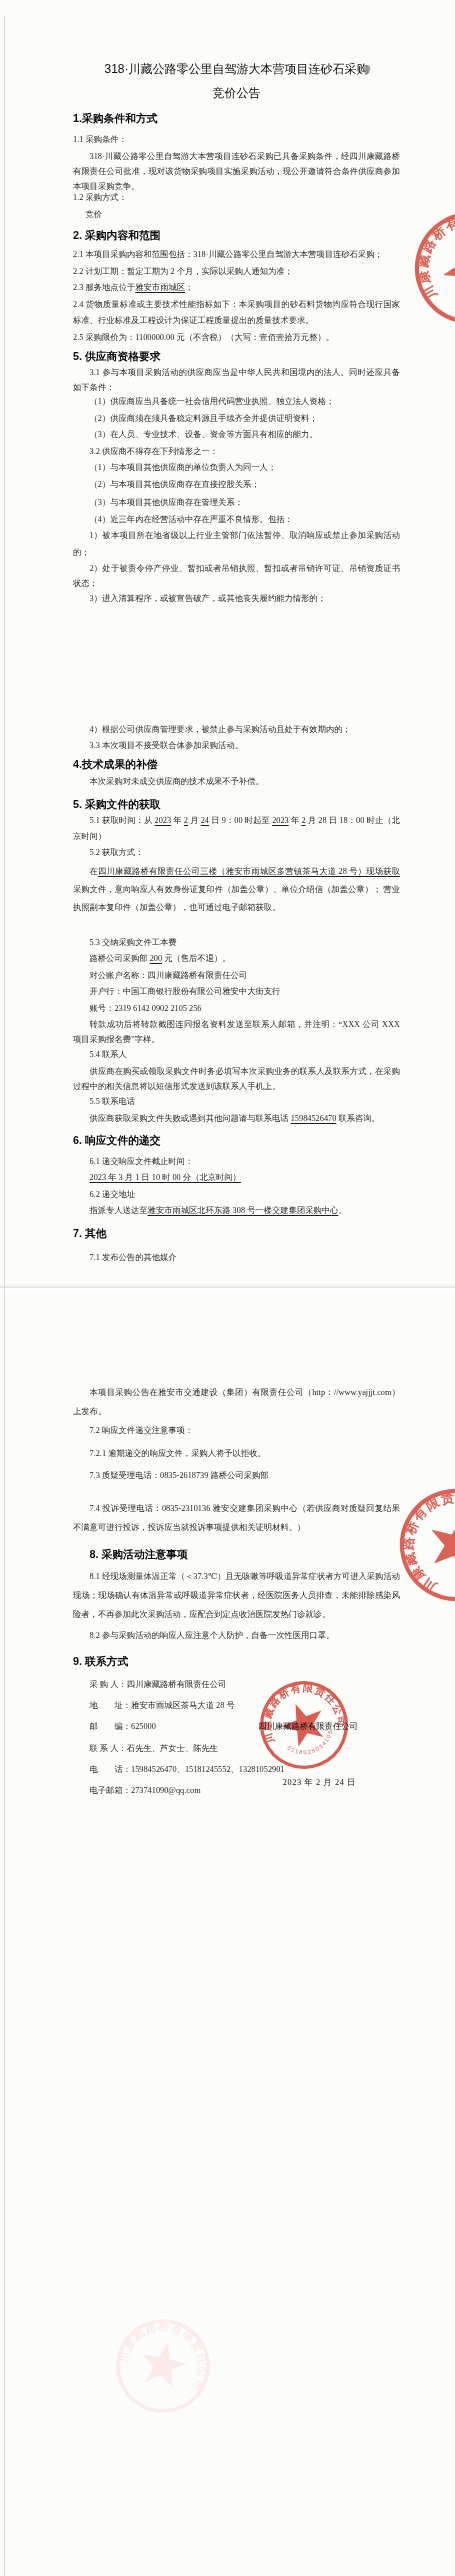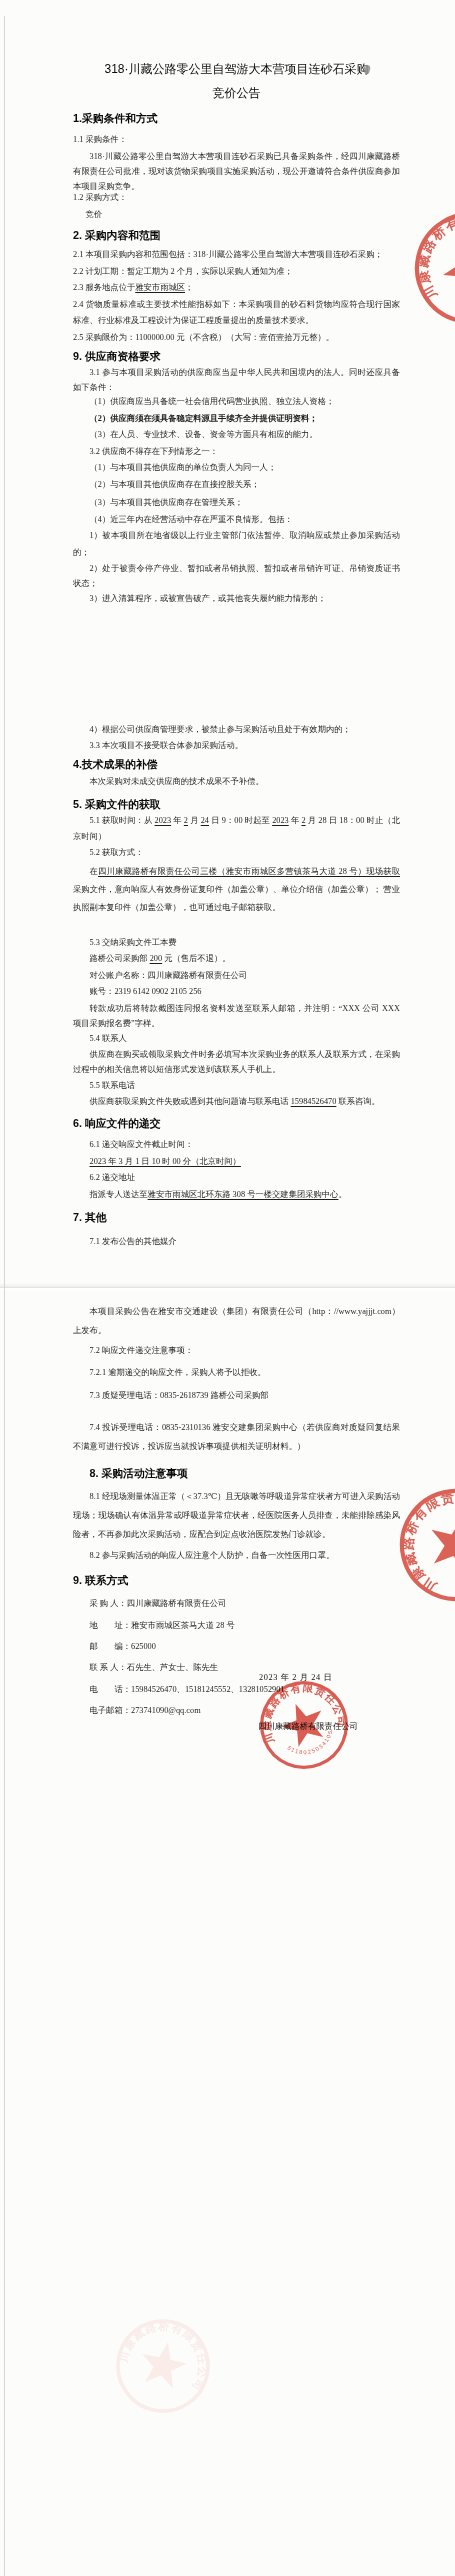--- a/index.html
+++ b/index.html
@@ -19,27 +19,27 @@
     font-family:"Liberation Sans","DejaVu Sans",sans-serif;
     font-weight:bold;font-size:10.8px;line-height:17px;color:#0a0a0a;
   }
   .p{font-size:8.3px;line-height:16.5px;text-align:justify;margin:0;}
   .lh26{line-height:15px;font-family:Liberation Serif, serif;}
   .lh27{line-height:15.4px;font-family:Liberation Mono, monospace;}
   .lh28{line-height:16px;}
   .lh32{line-height:18px;}
   .lh33{line-height:19px;}
   .ti{text-indent:16.5px;}
-  .b{font-weight:bold;}
+  .b{font-weight:normal;}
   u, .u{text-decoration:underline;text-underline-offset:2.3px;}
   .contact-row{font-size:8.3px;line-height:13px;text-indent:16.5px;}
   .contact-row .lab{display:inline;}
   .sign{position:absolute;font-size:8.3px;color:#111;}
   .sign-company{left:258px;top:1721px;width:100px;text-align:center;}
-  .sign-date{left:259px;top:1672px;width:97px;text-align:left;letter-spacing:0.6px;}
+  .sign-date{left:259px;top:1777px;width:97px;text-align:right;letter-spacing:0.6px;}
   .seal{position:absolute;mix-blend-mode:multiply;}
   .seal svg{display:block;width:100%;height:100%;}
   .scan-edge{position:absolute;left:4px;top:16px;width:1.1px;height:2560px;background:#c9c9c7;opacity:.75;}
   .page-break{position:absolute;left:0;top:1283px;width:455px;height:8px;
     background:linear-gradient(#fcfcfa,#ececea 55%,#dededc 57%,#ffffff 60%,#fdfdfc);}
   .speck{position:absolute;left:365px;top:65px;width:5.1px;height:8.5px;background:#8f8f8d;
     border-radius:1.1px 3.4px 2.3px 1.7px;transform:rotate(14deg);opacity:.85;}
 </style>
 </head>
 <body>
@@ -59,21 +59,21 @@
     <p class="p" style="margin-top:-3.4px">1.2 采购方式：</p>
     <p class="p" style="text-indent:12.5px">竞价</p>
 
     <div class="h" style="margin-top:3.4px">2. 采购内容和范围</div>
     <p class="p" style="margin-top:3.4px">2.1 本项目采购内容和范围包括：318·川藏公路零公里自驾游大本营项目连砂石采购；</p>
     <p class="p">2.2 计划工期：暂定工期为 2 个月，实际以采购人通知为准；</p>
     <p class="p"><span>2.3 服务地点位于</span><u>雅安市雨城区</u><span>；</span></p>
     <p class="p">2.4 货物质量标准或主要技术性能指标如下：本采购项目的砂石料货物均应符合现行国家标准、行业标准及工程设计为保证工程质量提出的质量技术要求。</p>
     <p class="p">2.5 采购限价为：1100000.00 元（不含税）（大写：壹佰壹拾万元整）。</p>
 
-    <div class="h" style="margin-top:2.3px">9. 供应商资格要求</div>
+    <div class="h" style="margin-top:2.3px">5. 供应商资格要求</div>
     <p class="p lh26 ti">3.1 参与本项目采购活动的供应商应当是中华人民共和国境内的法人。同时还应具备如下条件：</p>
     <p class="p ti" style="margin-top:-1.1px">（1）供应商应当具备统一社会信用代码营业执照、独立法人资格；</p>
     <p class="p ti b">（2）供应商须在须具备稳定料源且手续齐全并提供证明资料；</p>
     <p class="p ti">（3）在人员、专业技术、设备、资金等方面具有相应的能力。</p>
     <p class="p ti">3.2 供应商不得存在下列情形之一：</p>
     <p class="p ti">（1）与本项目其他供应商的单位负责人为同一人；</p>
     <p class="p ti">（2）与本项目其他供应商存在直接控股关系；</p>
     <p class="p ti" style="margin-top:1.7px">（3）与本项目其他供应商存在管理关系；</p>
     <p class="p ti">（4）近三年内在经营活动中存在严重不良情形。包括：</p>
     <p class="p ti">1）被本项目所在地省级以上行业主管部门依法暂停、取消响应或禁止参加采购活动的；</p>
@@ -85,36 +85,37 @@
     <div class="h" style="margin-top:1.1px">4.技术成果的补偿</div>
     <p class="p ti" style="margin-top:1.1px">本次采购对未成交供应商的技术成果不予补偿。</p>
 
     <div class="h" style="margin-top:5.7px">5. 采购文件的获取</div>
     <p class="p lh28 ti"><span>5.1 获取时间：从 </span><u>2023</u><span> 年 </span><u>2</u><span> 月 </span><u>24</u><span> 日 9：00 时起至 </span><u>2023</u><span> 年 </span><u>2</u><span> 月 28 日 18：00 时止（北京时间）</span></p>
     <p class="p ti">5.2 获取方式：</p>
     <p class="p lh32 ti" style="margin-top:1.1px"><span>在</span><u>四川康藏路桥有限责任公司三楼（雅安市雨城区多营镇茶马大道 28 号）现场获取</u><span>采购文件，意向响应人有效身份证复印件（加盖公章）、单位介绍信（加盖公章）； 营业执照副本复印件（加盖公章），也可通过电子邮箱获取。</span></p>
     <p class="p ti" style="margin-top:18px">5.3 交纳采购文件工本费</p>
     <p class="p ti"><span>路桥公司采购部 </span><u>200</u><span> 元（售后不退）。</span></p>
     <p class="p ti">对公账户名称：四川康藏路桥有限责任公司</p>
+    <p class="p ti">开户行：中国工商银行股份有限公司雅安中大街支行</p>
     <p class="p ti">账号：2319 6142 0902 2105 256</p>
     <p class="p lh26 ti">转款成功后将转款截图连同报名资料发送至联系人邮箱，并注明：“XXX 公司 XXX 项目采购报名费”字样。</p>
     <p class="p ti">5.4 联系人</p>
     <p class="p lh27 ti">供应商在购买或领取采购文件时务必填写本次采购业务的联系人及联系方式，在采购过程中的相关信息将以短信形式发送到该联系人手机上。</p>
     <p class="p ti">5.5 联系电话</p>
     <p class="p ti"><span>供应商获取采购文件失败或遇到其他问题请与联系电话 </span><u>15984526470</u><span> 联系咨询。</span></p>
 
     <div class="h" style="margin-top:4.6px">6. 响应文件的递交</div>
     <p class="p ti" style="margin-top:4.6px">6.1 递交响应文件截止时间：</p>
     <p class="p ti"><u>2023 年 3 月 1 日 10 时 00 分（北京时间）</u></p>
     <p class="p ti">6.2 递交地址</p>
     <p class="p ti"><span>指派专人送达至</span><u>雅安市雨城区北环东路 308 号一楼交建集团采购中心</u><span>。</span></p>
 
     <div class="h" style="margin-top:5.7px">7. 其他</div>
     <p class="p ti" style="margin-top:8px">7.1 发布公告的其他媒介</p>
-    <p class="p lh33 ti" style="margin-top:52px">本项目采购公告在雅安市交通建设（集团）有限责任公司（http：//www.yajjjt.com）上发布。</p>
+    <p class="p lh33 ti" style="margin-top:116px">本项目采购公告在雅安市交通建设（集团）有限责任公司（http：//www.yajjjt.com）上发布。</p>
     <p class="p ti" style="margin-top:2.3px">7.2 响应文件递交注意事项：</p>
     <p class="p ti" style="margin-top:6.3px">7.2.1 逾期递交的响应文件，采购人将予以拒收。</p>
     <p class="p ti" style="margin-top:5.7px">7.3 质疑受理电话：0835-2618739 路桥公司采购部</p>
     <p class="p lh33 ti" style="margin-top:14px">7.4 投诉受理电话：0835-2310136 雅安交建集团采购中心（若供应商对质疑回复结果不满意可进行投诉，投诉应当就投诉事项提供相关证明材料。）</p>
 
     <div class="h" style="margin-top:9px;text-indent:16.5px">8. 采购活动注意事项</div>
     <p class="p lh33 ti" style="margin-top:4.6px">8.1 经现场测量体温正常（＜37.3℃）且无咳嗽等呼吸道异常症状者方可进入采购活动现场；现场确认有体温异常或呼吸道异常症状者，经医院医务人员排查，未能排除感染风险者，不再参加此次采购活动，应配合到定点收治医院发热门诊就诊。</p>
     <p class="p ti" style="margin-top:4px">8.2 参与采购活动的响应人应注意个人防护，自备一次性医用口罩。</p>
 
     <div class="h" style="margin-top:8px">9. 联系方式</div>

